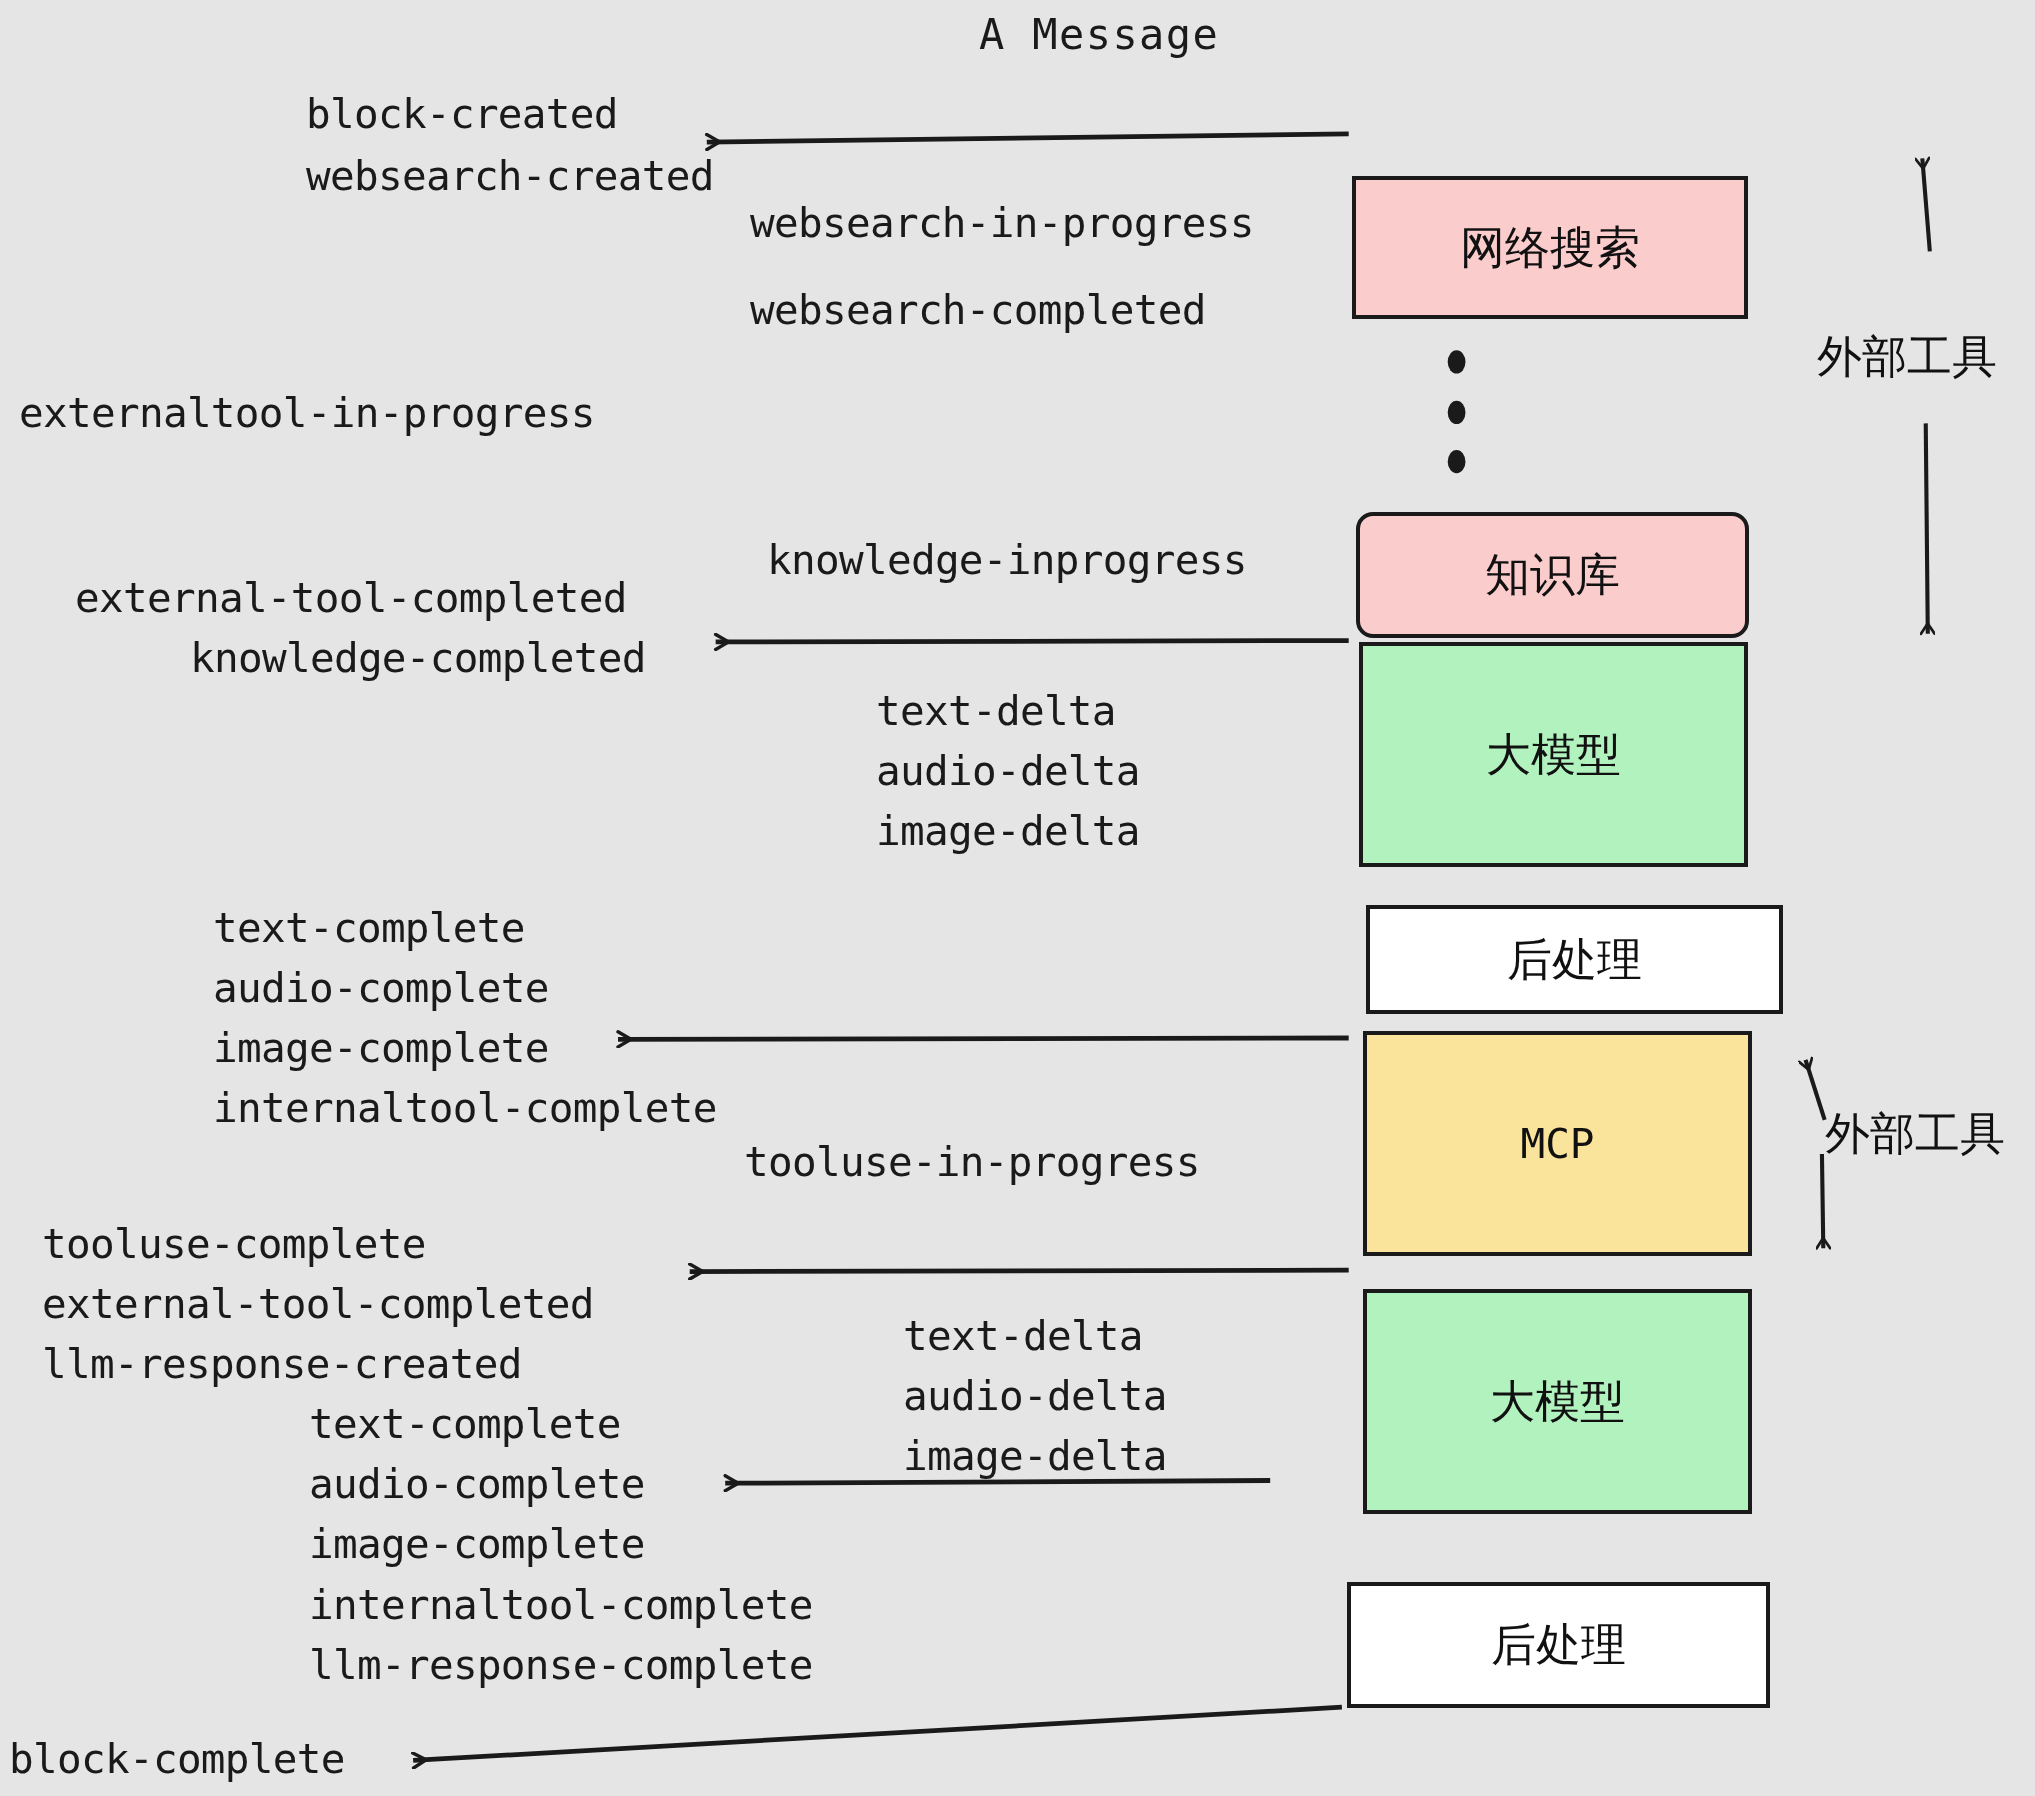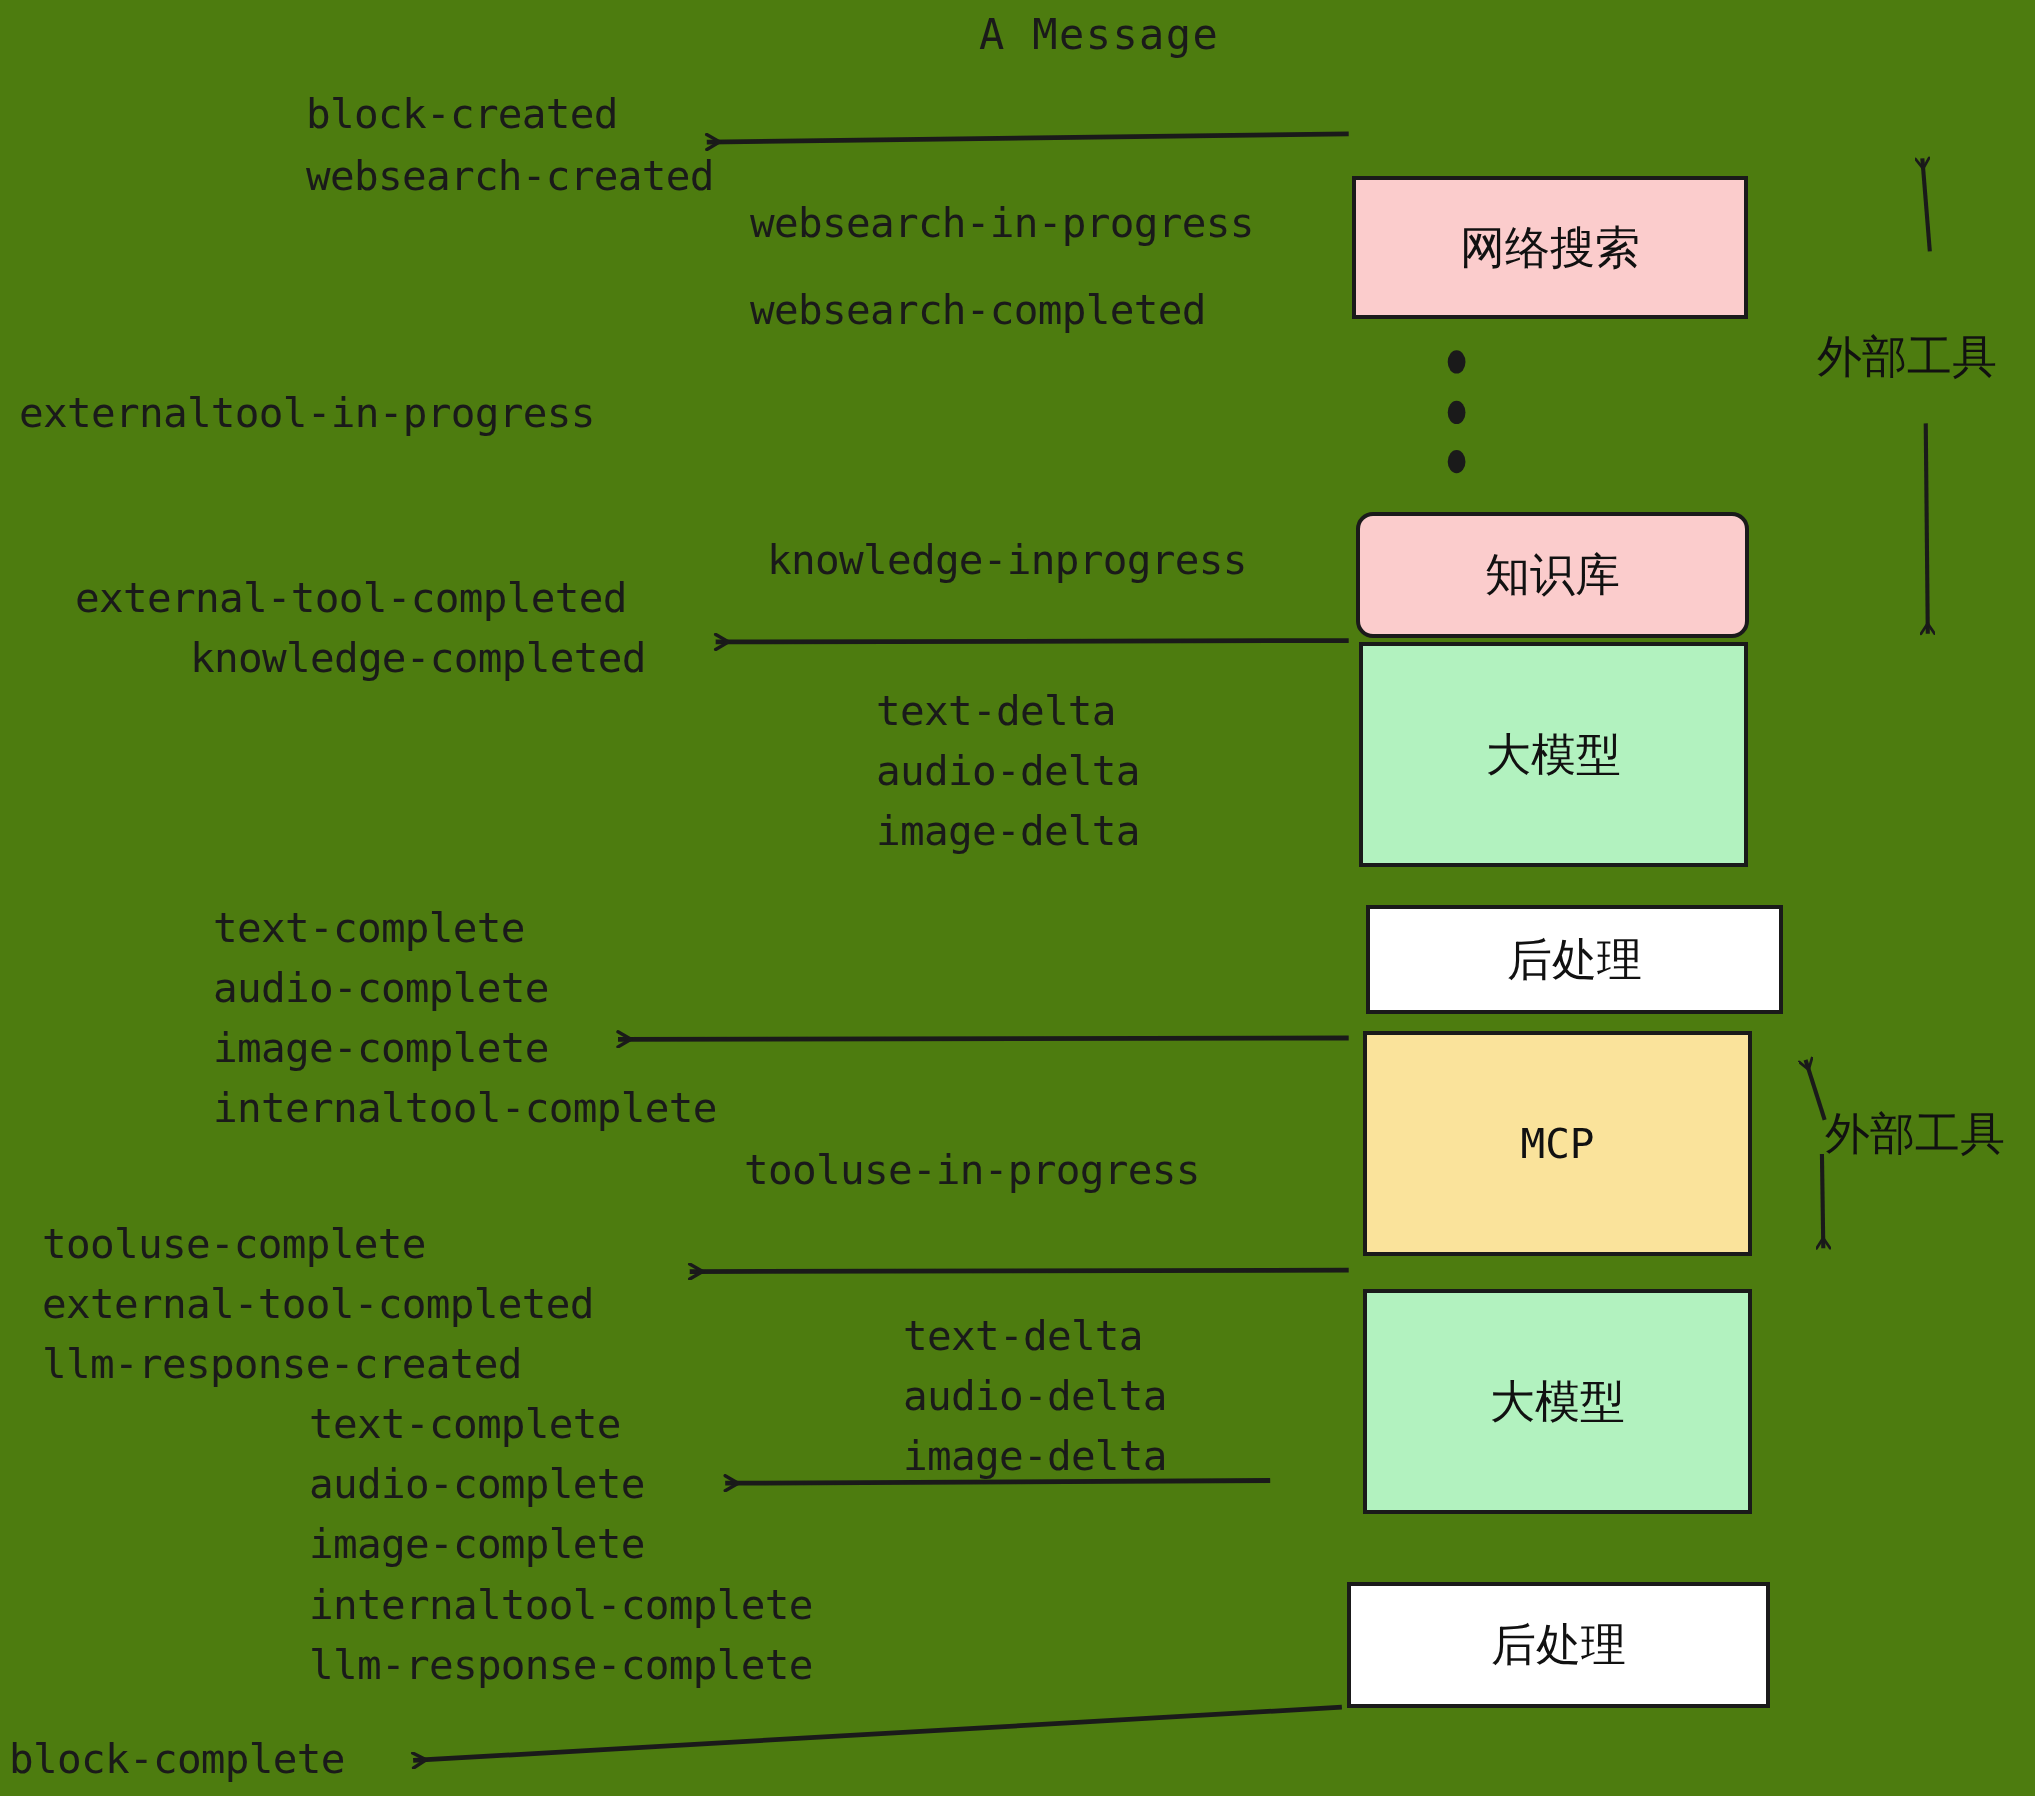--- a/index.html
+++ b/index.html
@@ -1,18 +1,18 @@
 <!DOCTYPE html>
 <html style="font-size:11px"><head>
 <meta charset="utf-8">
 <style>
   html,body{margin:0;padding:0;background:#fff;}
   body{width:2035px;height:1796px;overflow:hidden;
        font-family:"DejaVu Sans Mono", monospace;}
-  #stage{position:relative;width:2035px;height:1796px;background:#4d7c0f;}
+  #stage{position:relative;width:2035px;height:1796px;background:#e5e5e5;}
   svg#canvas{position:absolute;left:0;top:0;width:2035px;height:1796px;}
 
   .evt{position:absolute;white-space:pre;color:#1a1a1a;
        font-family:"DejaVu Sans Mono","Liberation Mono",monospace;
        font-size:41px;line-height:1;letter-spacing:-0.7px;}
   .title{position:absolute;white-space:pre;color:#1a1a1a;
        font-family:"DejaVu Sans Mono","Liberation Mono",monospace;
        font-size:42px;line-height:1;letter-spacing:1.4px;}
   .boxlabel{position:absolute;display:flex;align-items:center;
        justify-content:center;color:#111;
@@ -107,21 +107,21 @@
   <div class="evt" style="left:767px;top:540px;">knowledge-inprogress</div>
   <div class="evt" style="left:75px;top:578px;">external-tool-completed</div>
   <div class="evt" style="left:190px;top:638px;">knowledge-completed</div>
   <div class="evt" style="left:876px;top:691px;">text-delta</div>
   <div class="evt" style="left:876px;top:751px;">audio-delta</div>
   <div class="evt" style="left:876px;top:811px;">image-delta</div>
   <div class="evt" style="left:213px;top:908px;">text-complete</div>
   <div class="evt" style="left:213px;top:968px;">audio-complete</div>
   <div class="evt" style="left:213px;top:1028px;">image-complete</div>
   <div class="evt" style="left:213px;top:1088px;">internaltool-complete</div>
-  <div class="evt" style="left:744px;top:1142px;margin-top:8px;">tooluse-in-progress</div>
+  <div class="evt" style="left:744px;top:1142px;">tooluse-in-progress</div>
   <div class="evt" style="left:42px;top:1224px;">tooluse-complete</div>
   <div class="evt" style="left:42px;top:1284px;">external-tool-completed</div>
   <div class="evt" style="left:42px;top:1344px;">llm-response-created</div>
   <div class="evt" style="left:903px;top:1316px;">text-delta</div>
   <div class="evt" style="left:903px;top:1376px;">audio-delta</div>
   <div class="evt" style="left:903px;top:1436px;">image-delta</div>
   <div class="evt" style="left:309px;top:1404px;">text-complete</div>
   <div class="evt" style="left:309px;top:1464px;">audio-complete</div>
   <div class="evt" style="left:309px;top:1524px;">image-complete</div>
   <div class="evt" style="left:309px;top:1585px;">internaltool-complete</div>

